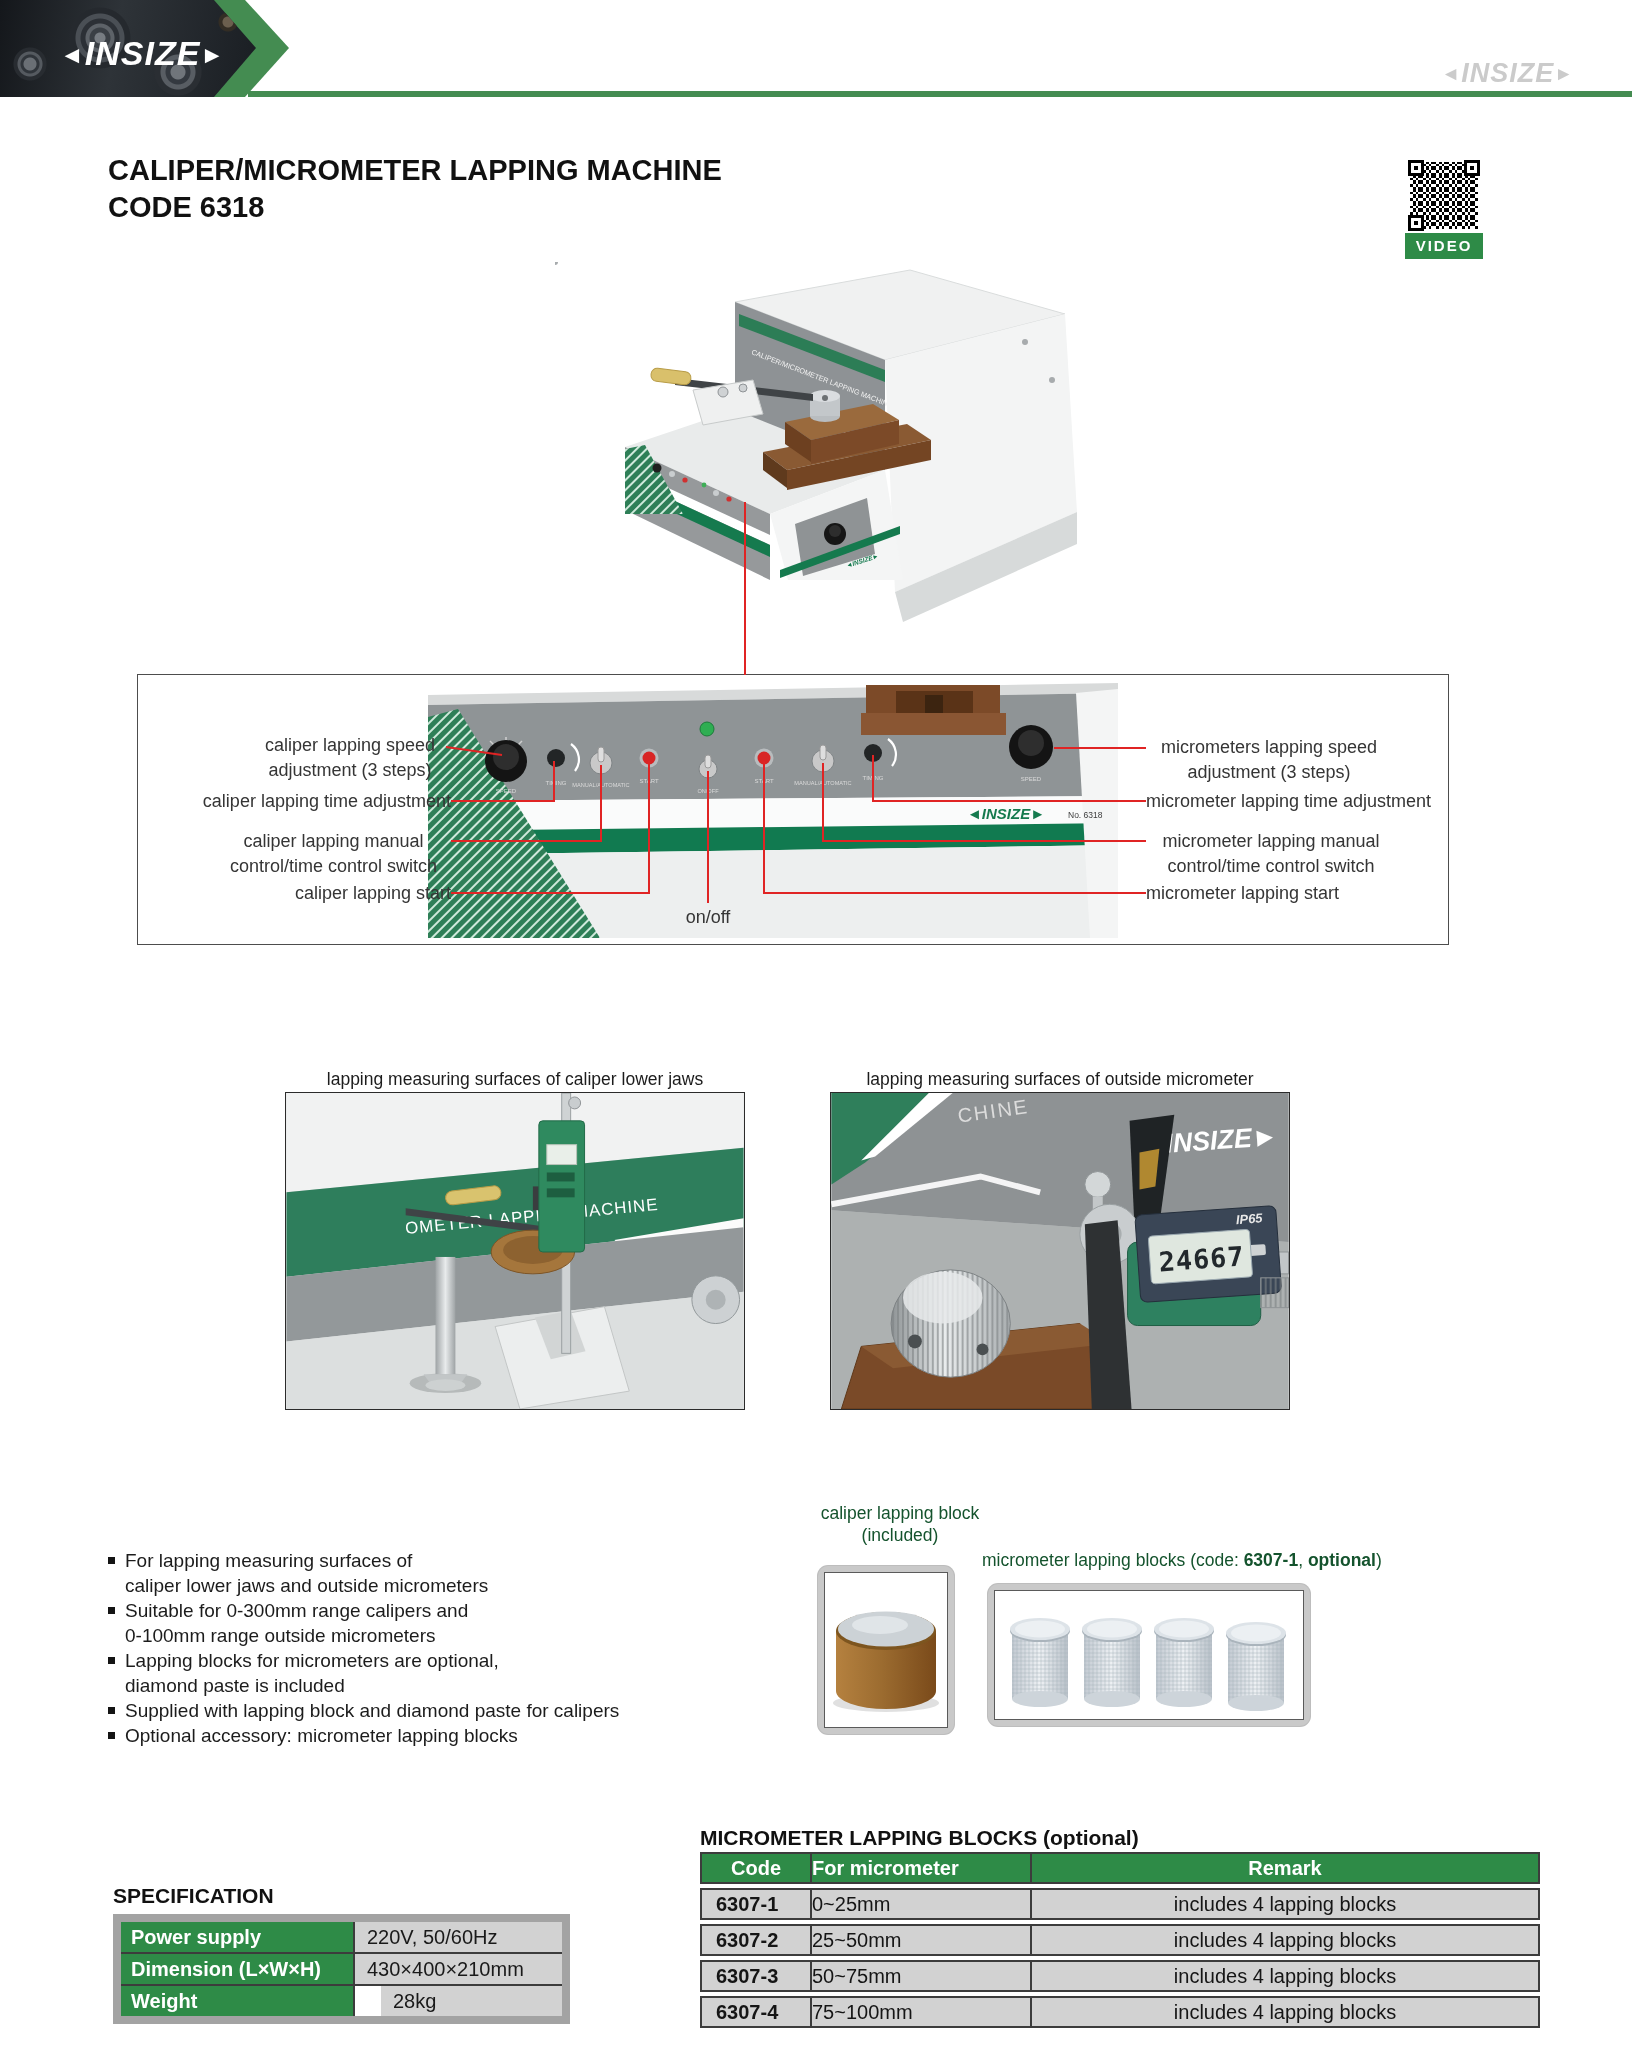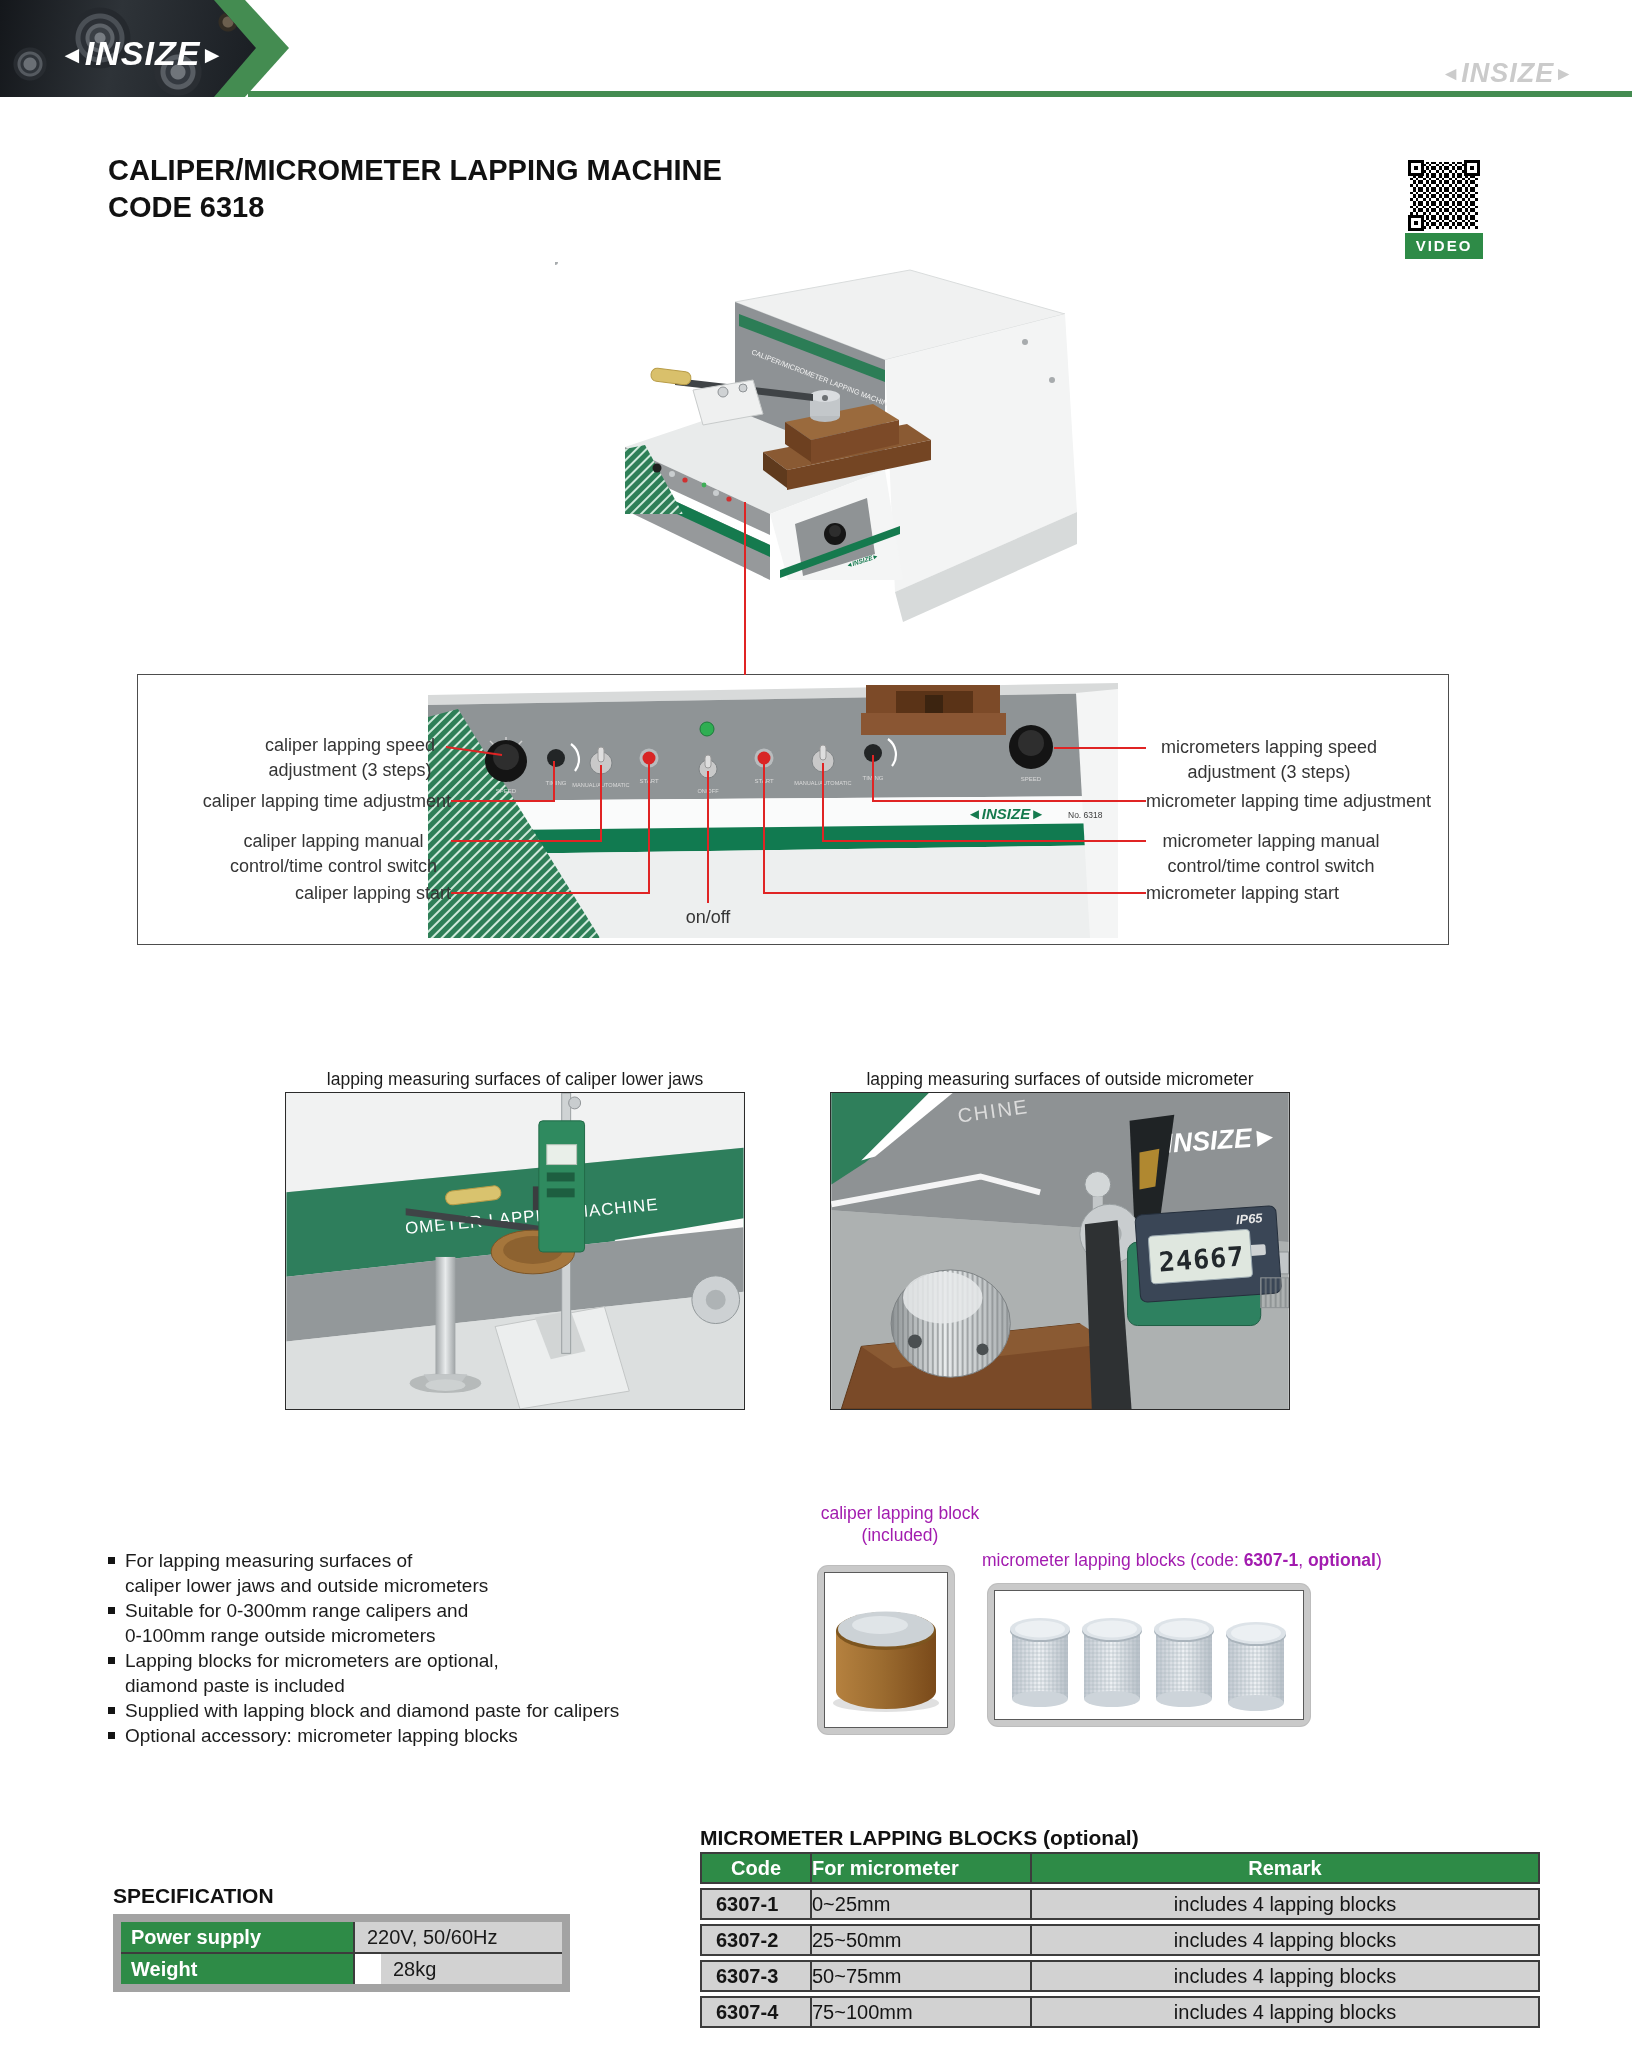--- a/index.html
+++ b/index.html
@@ -58,21 +58,21 @@
   .pcap{position:absolute;top:1069px;width:460px;font-size:17.5px;color:#1c1c1c;text-align:center;}
   .pcap-l{left:285px}.pcap-r{left:830px}
   .photo{position:absolute;top:1092px;width:460px;height:318px;border:1px solid #2b2b2b;box-sizing:border-box;overflow:hidden;}
   .photo-l{left:285px}.photo-r{left:830px}
   
   .features{position:absolute;left:108px;top:1548px;width:620px;}
   .feat{display:flex;}
   .feat .sq{flex:0 0 auto;width:7px;height:7px;background:#141414;margin:9px 10px 0 0;}
   .feat .lines{font-size:19px;line-height:25px;color:#1c1c1c;}
   
-  .figcap{position:absolute;font-size:17.5px;line-height:22px;color:#a21caf;}
+  .figcap{position:absolute;font-size:17.5px;line-height:22px;color:#14532d;}
   .cap-cal{left:804px;top:1502px;width:192px;text-align:center;}
   .cap-mic{left:982px;top:1549px;width:420px;text-align:left;}
   .figframe{position:absolute;background:#c9c9c9;border-radius:10px;box-shadow:0 0 0 1px #bdbdbd;}
   .figinner{position:absolute;inset:6px;background:#fff;border:1px solid #5a5a5a;overflow:hidden;}
   .fig-cal{left:818px;top:1566px;width:136px;height:168px;}
   .fig-mic{left:988px;top:1584px;width:322px;height:142px;}
   
   .h2{position:absolute;font-size:21px;font-weight:bold;color:#111;}
   .spec-h{left:113px;top:1884px;}
   .mlb-h{left:700px;top:1826px;}
@@ -500,20 +500,24 @@
     </div>
   </div>
 
   <div class="h2 spec-h">SPECIFICATION</div>
   <div class="spec-table">
     <div class="spec-row">
       <div class="spec-label">Power supply</div>
       <div class="spec-value">220V, 50/60Hz</div>
     </div>
     <div class="spec-row">
+      <div class="spec-label">Dimension (L×W×H)</div>
+      <div class="spec-value">430×400×210mm</div>
+    </div>
+    <div class="spec-row">
       <div class="spec-label">Weight</div>
       <div class="spec-value">28kg</div>
     </div>
   </div>
 
   <div class="h2 mlb-h">MICROMETER LAPPING BLOCKS (optional)</div>
   <div class="mlb-table">
     <div class="mlb-row mlb-head">
       <div class="mlb-cell c1" style="text-align:center;padding-left:0;">Code</div>
       <div class="mlb-cell c2">For micrometer</div>

